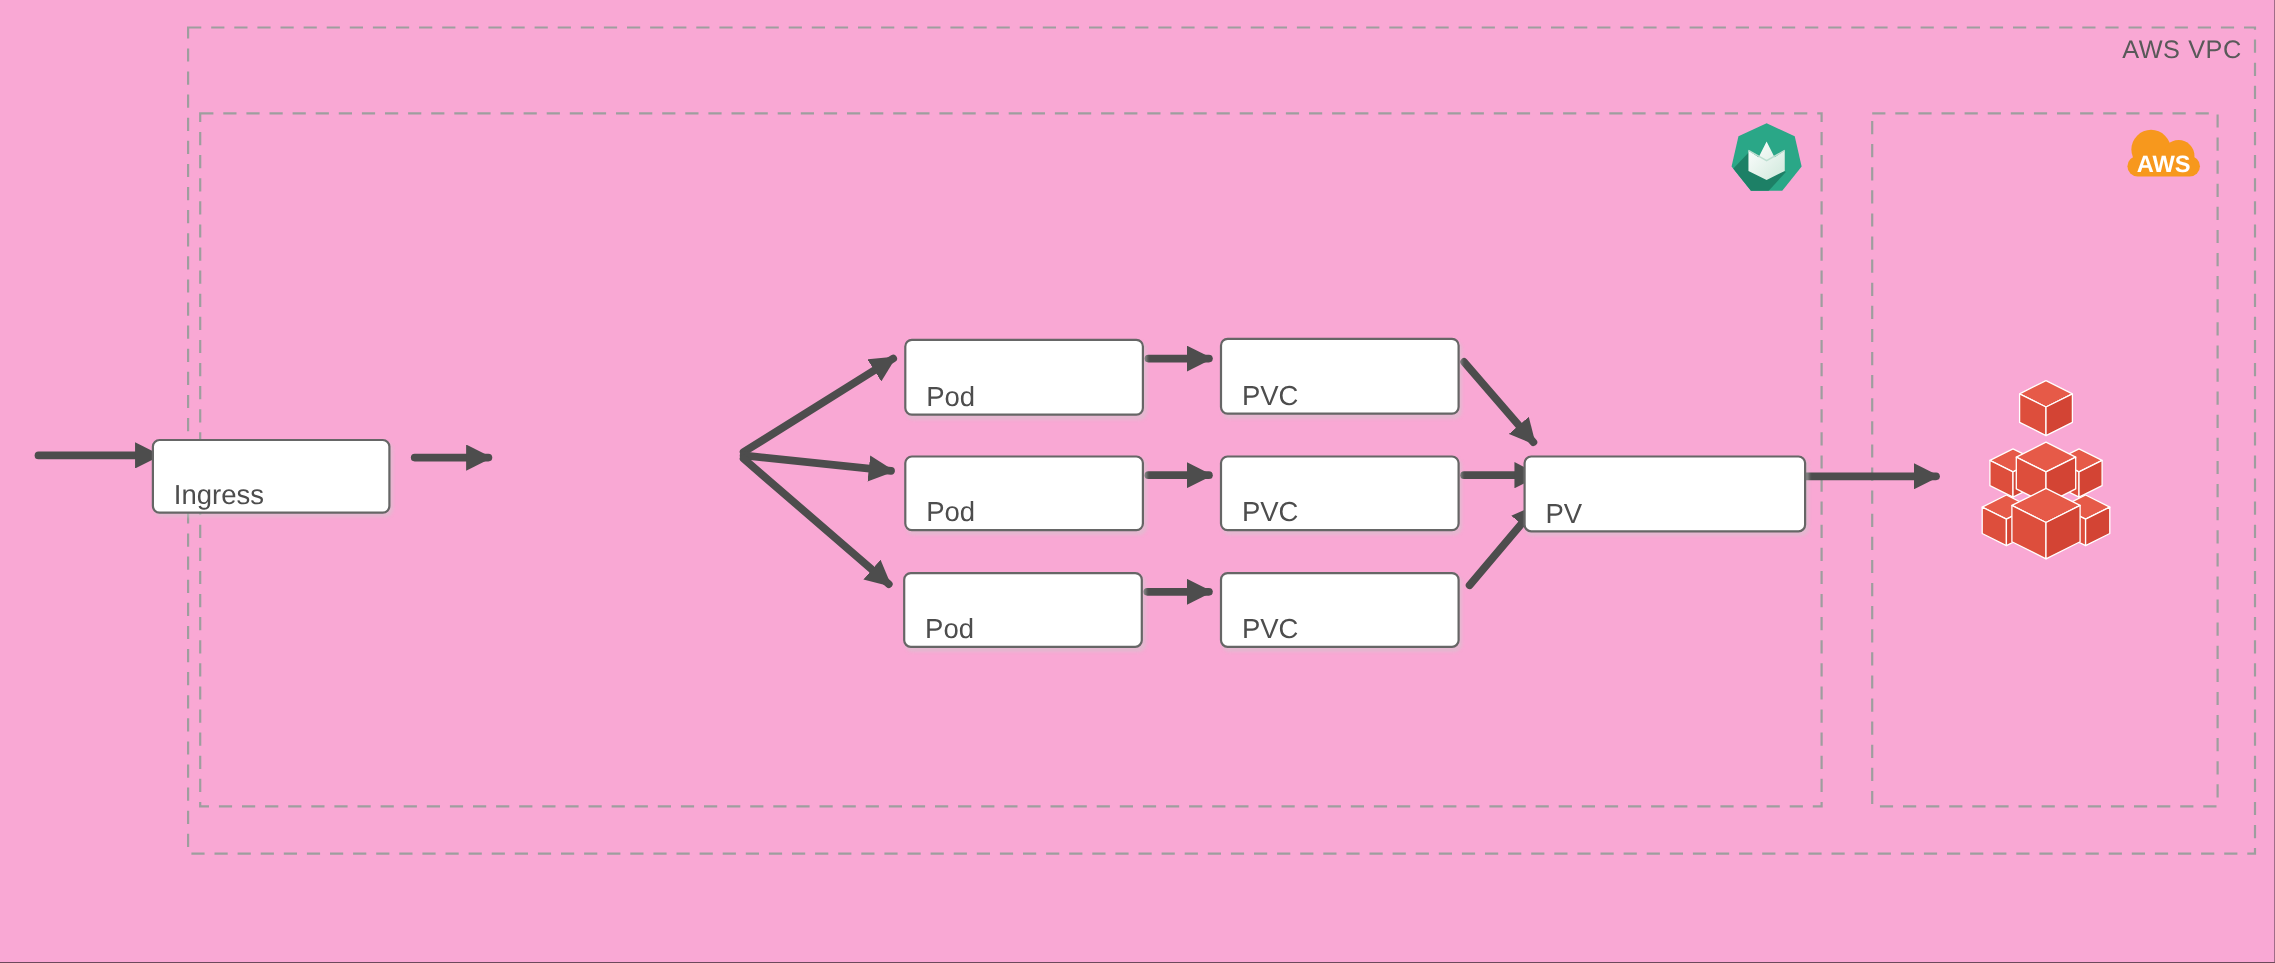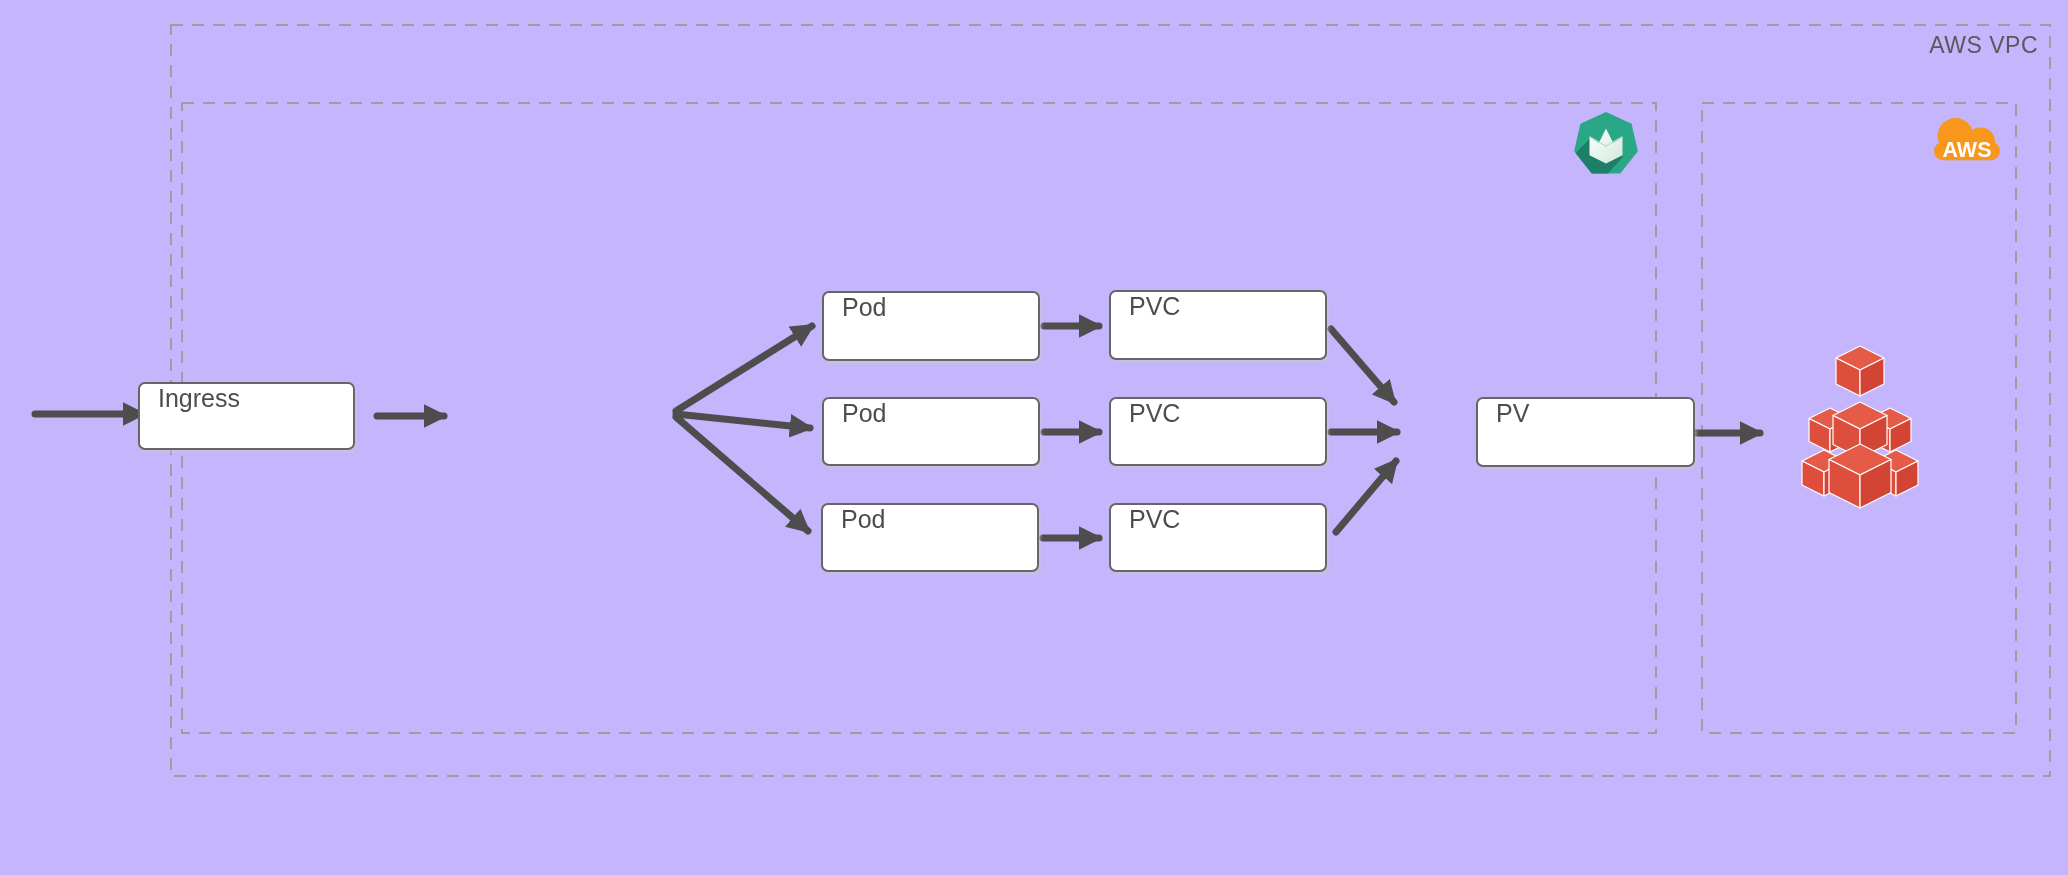--- a/index.html
+++ b/index.html
@@ -1,28 +1,29 @@
 <!DOCTYPE html>
 <html><head>
 <meta charset="utf-8">
 <style>
   html,body{margin:0;padding:0;background:#000;}
   .canvas{
-    position:relative;width:2068px;height:875px;background:#c4b5fd;
+    position:relative;width:2068px;height:875px;background:#f9a8d4;
     font-family:"Liberation Sans","DejaVu Sans",sans-serif;overflow:hidden;
   }
   .overlay{position:absolute;left:0;top:0;width:2068px;height:875px;}
   .vpc-label{
     position:absolute;top:32px;right:30px;font-size:23px;color:#595959;
     letter-spacing:0.5px;
   }
   .node{
     position:absolute;background:#ffffff;border:2px solid #666666;border-radius:7px;
-    box-sizing:border-box;display:flex;align-items:flex-start;
+    box-sizing:border-box;display:flex;align-items:flex-end;
     box-shadow:2px 3px 3px rgba(205,205,205,0.45);
+    margin-top:17px;
   }
   .node-label{
     font-size:25px;color:#4d4d4d;padding-left:18px;white-space:nowrap;
   }
   .icon{position:absolute;}
 </style>
 </head>
 <body>
 
 <div class="canvas">
@@ -74,21 +75,21 @@
   <div class="node" style="left:1109px;top:290px;width:218px;height:70px">
     <span class="node-label">PVC</span>
   </div>
   <div class="node" style="left:1109px;top:397px;width:218px;height:69px">
     <span class="node-label">PVC</span>
   </div>
   <div class="node" style="left:1109px;top:503px;width:218px;height:69px">
     <span class="node-label">PVC</span>
   </div>
 
-  <div class="node" style="left:1476px;top:397px;width:219px;height:70px">
+  <div class="node" style="left:1385px;top:397px;width:257px;height:70px">
     <span class="node-label">PV</span>
   </div>
 
   <svg class="icon" style="left:1573px;top:111px" width="66" height="66" viewBox="0 0 64 64">
     <defs>
       <clipPath id="hepclip">
         <polygon points="32,1 7.2,12.4 1.1,39.1 18.2,60.5 45.8,60.5 62.9,39.1 56.8,12.4"></polygon>
       </clipPath>
       <linearGradient id="petal" x1="0" y1="0" x2="1" y2="1">
         <stop offset="0" stop-color="#ffffff"></stop>

